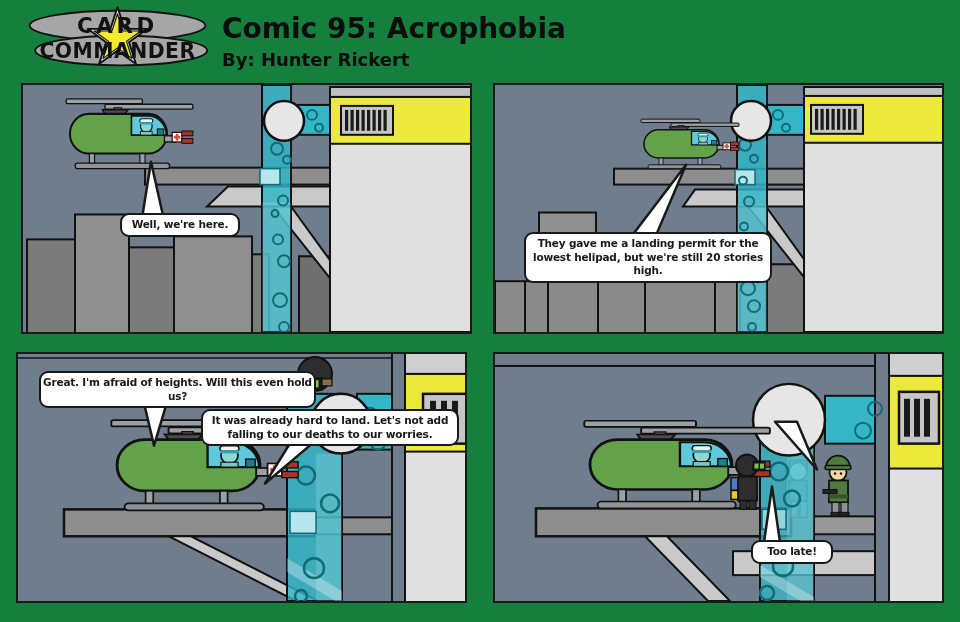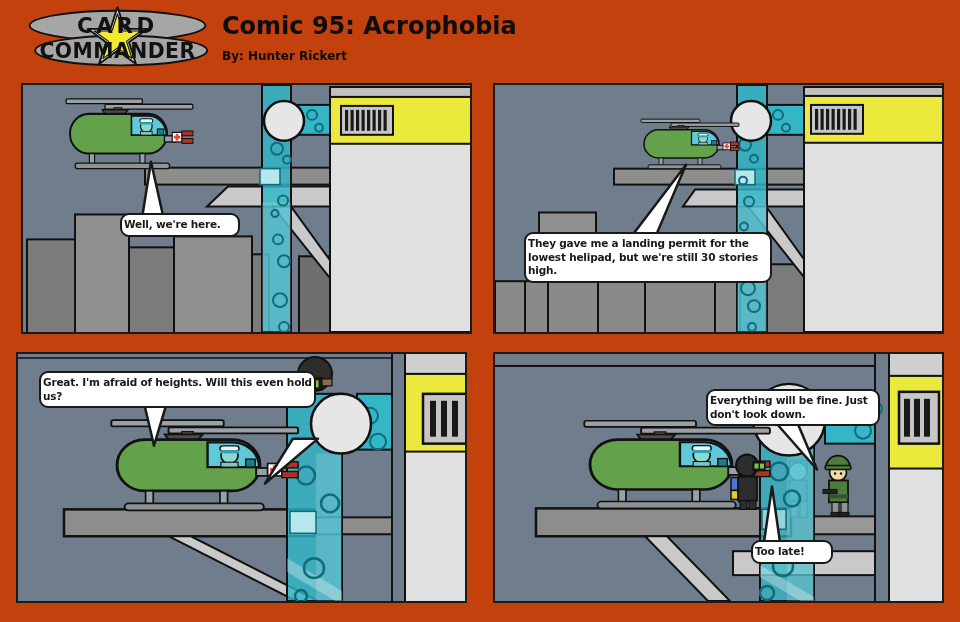--- a/index.html
+++ b/index.html
@@ -1,25 +1,25 @@
 <!DOCTYPE html>
 <html><head>
 <meta charset="utf-8">
 <style>
   html,body{margin:0;padding:0;background:#fff;}
-  #page{position:relative;width:960px;height:622px;background:#c2410c;overflow:hidden;
+  #page{position:relative;width:960px;height:622px;background:#15803d;overflow:hidden;
         font-family:"DejaVu Sans",sans-serif;}
-  .hdr-title{position:absolute;left:222px;top:12px;font-size:24px;font-weight:700;color:#0d0d0d;}
-  .hdr-byline{position:absolute;left:222px;top:49px;font-size:12px;font-weight:700;color:#0d0d0d;text-align:right;}
+  .hdr-title{position:absolute;left:222px;top:12px;font-size:28px;font-weight:700;color:#0d0d0d;}
+  .hdr-byline{position:absolute;left:222px;top:49px;font-size:18px;font-weight:700;color:#0d0d0d;text-align:right;}
   .panel{position:absolute;width:447px;height:247px;border:2.5px solid #1a1a1a;
          background:#6f7d8d;box-sizing:content-box;overflow:hidden;}
   .art{position:absolute;left:0;top:0;width:100%;height:100%;}
   .bubble{position:absolute;background:#fff;border:2.5px solid #191919;border-radius:9px;
           padding:3px 2px;font-weight:700;font-size:10.5px;line-height:1.3;color:#191919;
-          text-align:left;box-sizing:border-box;letter-spacing:-0.2px;z-index:5;}
+          text-align:center;box-sizing:border-box;letter-spacing:-0.2px;z-index:5;}
   .tail{fill:#fff;stroke:#191919;stroke-width:2.5;stroke-linejoin:round;}
 </style>
 </head>
 <body>
 
 <div id="page">
 
   <svg width="0" height="0" style="position:absolute" aria-hidden="true">
     <defs>
       <g id="heli">
@@ -169,21 +169,21 @@
       </g>
       <g>
         <rect x="272" y="20" width="37" height="30" fill="#35b6c6" stroke="#111" stroke-width="2"></rect>
         <circle cx="283" cy="30" r="5" fill="none" stroke="#116b78" stroke-width="2"></circle>
         <circle cx="291" cy="43" r="4" fill="none" stroke="#116b78" stroke-width="2"></circle>
       </g>
       <circle cx="256" cy="36" r="20" fill="#e6e6e6" stroke="#111" stroke-width="2.5"></circle>
       <use href="#heli" transform="translate(145,33.3) scale(0.5,0.4875)"></use>
       <path class="tail" d="M132,158 L158,158 L191,80 Z"></path>
     </svg>
-    <div class="bubble" style="left:29px;top:147px;width:248px">They gave me a landing permit for the lowest helipad, but we're still 30 stories high.</div>
+    <div class="bubble" style="left:29px;top:147px;width:248px">They gave me a landing permit for the lowest helipad, but we're still 20 stories high.</div>
   </div>
 
   <div class="panel" style="left:16px;top:352px">
     <svg class="art" viewBox="0 0 447 248" preserveAspectRatio="none">
       <rect x="-2" y="-3" width="378" height="7" fill="#6f7d8d" stroke="#111" stroke-width="1.5"></rect>
       <g>
         <rect x="374" y="-2" width="13" height="252" fill="#6f7d8d" stroke="#111" stroke-width="2"></rect>
         <rect x="387" y="-2" width="62" height="252" fill="#e0e0e0" stroke="#111" stroke-width="2"></rect>
         <rect x="387" y="-2" width="62" height="22" fill="#cfcfcf" stroke="#111" stroke-width="2"></rect>
         <rect x="387" y="20" width="62" height="78" fill="#ebe93b" stroke="#111" stroke-width="2"></rect>
@@ -222,20 +222,21 @@
         <rect x="283" y="26" width="8" height="8" fill="#7dc242" stroke="#111" stroke-width="0.8"></rect>
         <rect x="293" y="26" width="8" height="8" fill="#7dc242" stroke="#111" stroke-width="0.8"></rect>
         <rect x="304" y="25" width="10" height="7" fill="#8a6b4a" stroke="#111" stroke-width="1.2"></rect>
       </g>
       <circle cx="323" cy="70" r="30" fill="#e6e6e6" stroke="#111" stroke-width="2.5"></circle>
       <use href="#heli" transform="translate(91.4,64.7) scale(0.953,0.8875)"></use>
       <path class="tail" d="M125,45 L150,45 L136,92 Z"></path>
       <path class="tail" d="M275,85 L300,85 L247,130 Z"></path>
     </svg>
     <div class="bubble" style="left:21px;top:17px;width:277px">Great. I'm afraid of heights. Will this even hold us?</div>
+    <div class="bubble" style="left:183px;top:55px;width:258px">It was already hard to land. Let's not add falling to our deaths to our worries.</div>
   </div>
 
   <div class="panel" style="left:493px;top:352px">
     <svg class="art" viewBox="0 0 447 248" preserveAspectRatio="none">
       <rect x="-2" y="-3" width="384" height="15" fill="#6f7d8d" stroke="#111" stroke-width="2"></rect>
       <g>
         <rect x="380" y="-2" width="14" height="252" fill="#6f7d8d" stroke="#111" stroke-width="2"></rect>
         <rect x="394" y="-2" width="55" height="252" fill="#e0e0e0" stroke="#111" stroke-width="2"></rect>
         <rect x="394" y="-2" width="55" height="24" fill="#cfcfcf" stroke="#111" stroke-width="2"></rect>
         <rect x="394" y="22" width="55" height="93" fill="#ebe93b" stroke="#111" stroke-width="2"></rect>
@@ -301,17 +302,16 @@
         <rect x="334" y="141" width="19" height="4" fill="#39512e"></rect>
         <rect x="328" y="136" width="14" height="4" fill="#222" stroke="#111" stroke-width="1"></rect>
         <rect x="337" y="149" width="7" height="11" fill="#8f9396" stroke="#111" stroke-width="1.2"></rect>
         <rect x="346" y="149" width="7" height="11" fill="#8f9396" stroke="#111" stroke-width="1.2"></rect>
         <rect x="336" y="159" width="9" height="4" fill="#222" stroke="#111" stroke-width="1"></rect>
         <rect x="345" y="159" width="9" height="4" fill="#222" stroke="#111" stroke-width="1"></rect>
       </g>
       <path class="tail" d="M280,68 L302,68 L322,116 Z"></path>
       <path class="tail" d="M268,196 L286,196 L277,133 Z"></path>
     </svg>
-    <div class="bubble" style="left:211px;top:35px;width:174px">Everything will be fine. Just don't look down.</div>
     <div class="bubble" style="left:256px;top:186px;width:82px">Too late!</div>
   </div>
 
 </div>
 
 </body></html>

